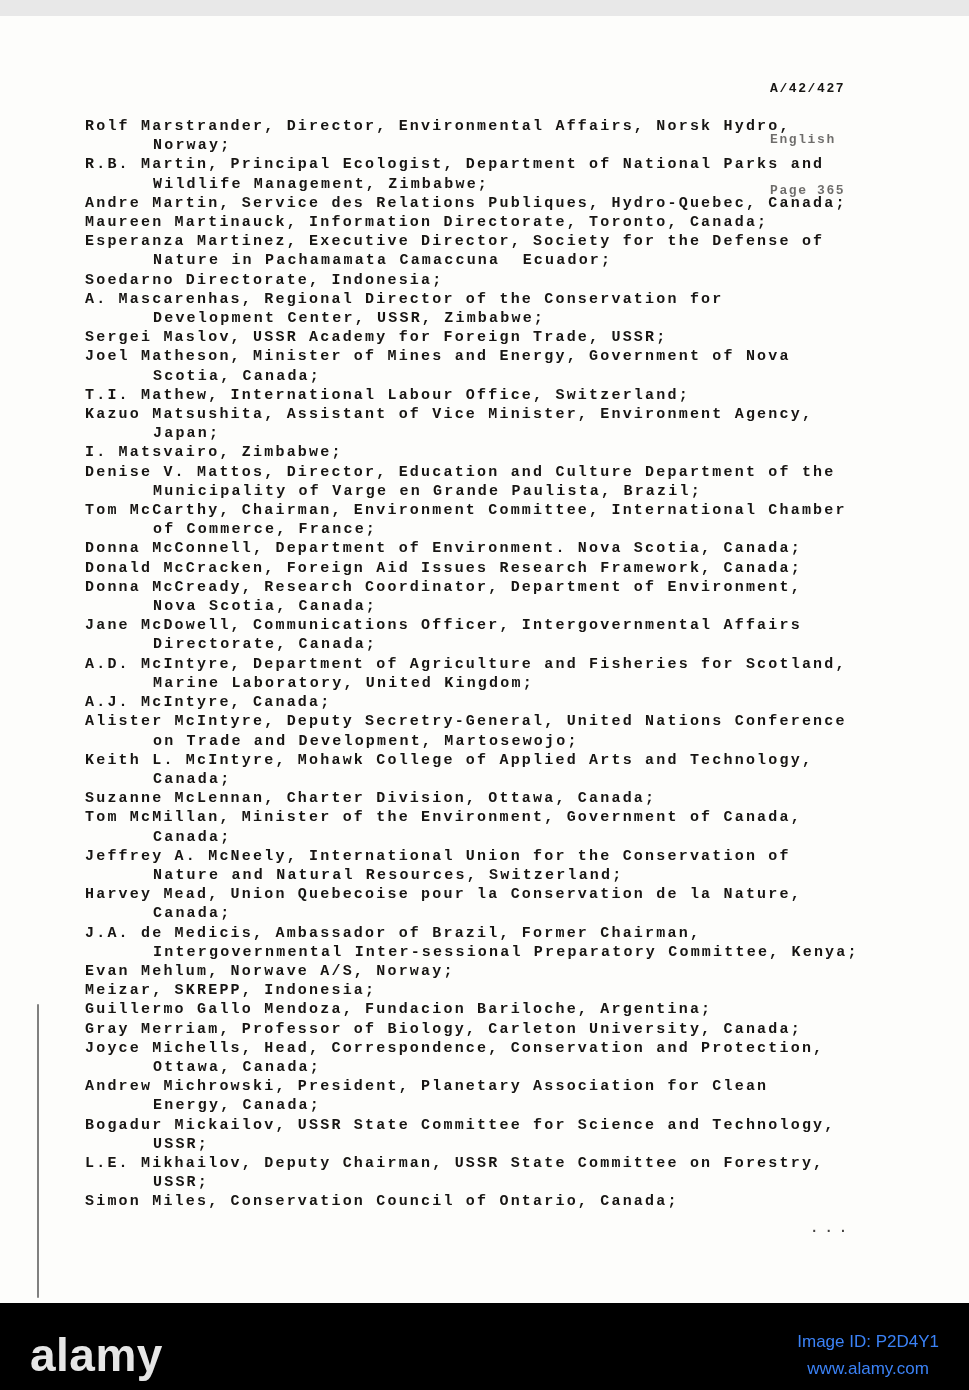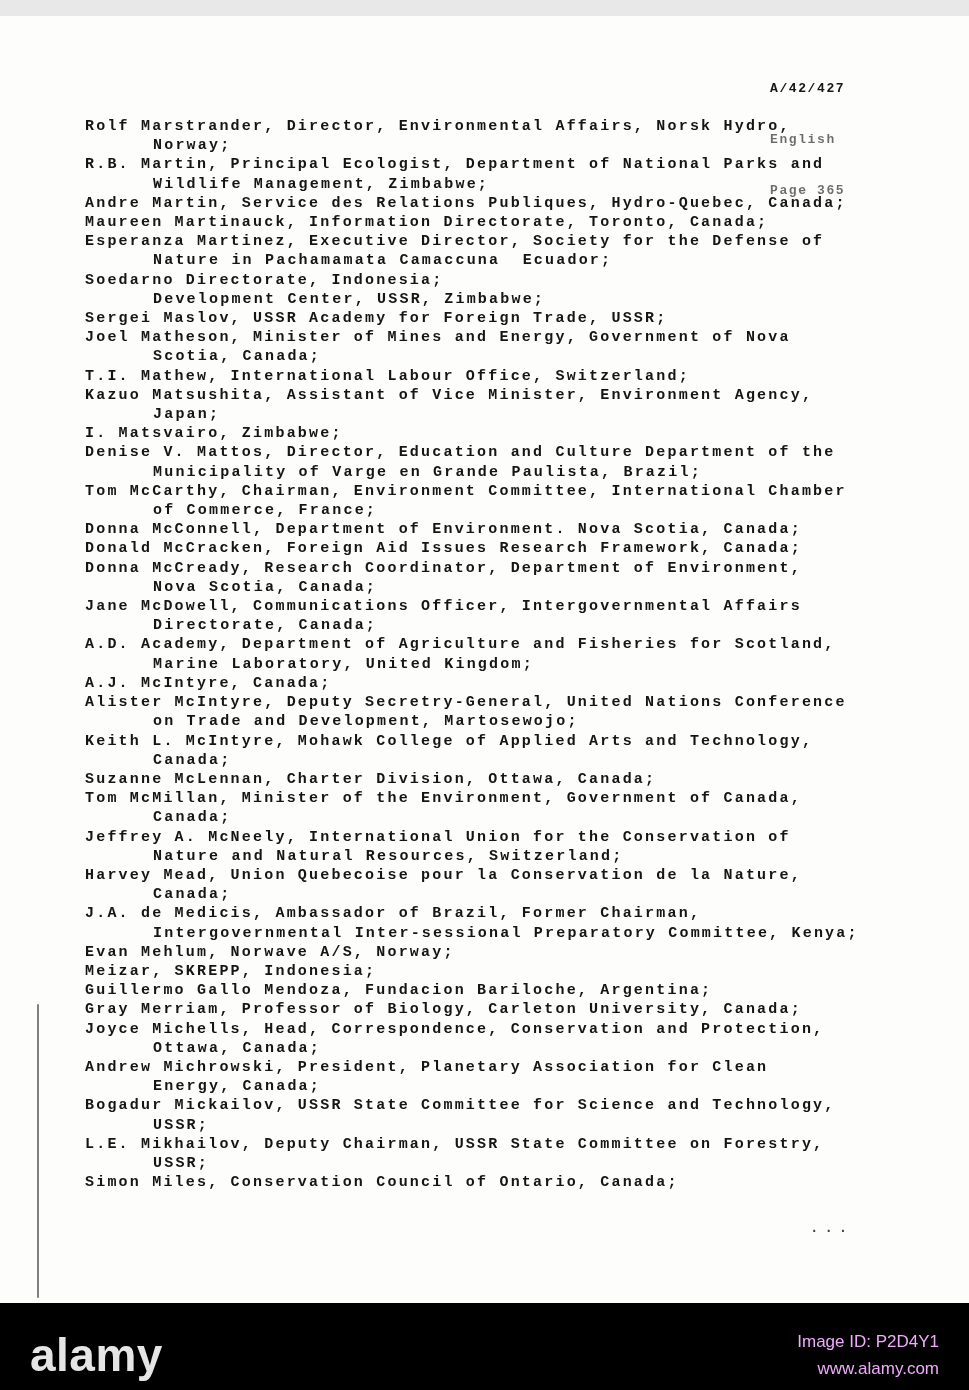--- a/index.html
+++ b/index.html
@@ -72,22 +72,22 @@
     font-family: "Liberation Sans", "DejaVu Sans", sans-serif;
   }
   .alamy-logo {
     color: #e5e5e5;
     font-size: 46px;
     font-weight: 700;
     letter-spacing: 0.5px;
     line-height: 1;
   }
   .alamy-meta {
-    color: #f0abfc;
-    text-align: right;
+    color: #3b82f6;
+    text-align: center;
     font-size: 17px;
     line-height: 27px;
     font-weight: 400;
   }
 </style>
 </head>
 <body>
 
 <div class="page">
 
@@ -113,20 +113,21 @@
         <div class="line">Maureen Martinauck, Information Directorate, Toronto, Canada;</div>
       </div>
       <div class="entry">
         <div class="line">Esperanza Martinez, Executive Director, Society for the Defense of</div>
         <div class="line cont">Nature in Pachamamata Camaccuna  Ecuador;</div>
       </div>
       <div class="entry">
         <div class="line">Soedarno Directorate, Indonesia;</div>
       </div>
       <div class="entry">
+        <div class="line">A. Mascarenhas, Regional Director of the Conservation for</div>
         <div class="line cont">Development Center, USSR, Zimbabwe;</div>
       </div>
       <div class="entry">
         <div class="line">Sergei Maslov, USSR Academy for Foreign Trade, USSR;</div>
       </div>
       <div class="entry">
         <div class="line">Joel Matheson, Minister of Mines and Energy, Government of Nova</div>
         <div class="line cont">Scotia, Canada;</div>
       </div>
       <div class="entry">
@@ -155,21 +156,21 @@
       </div>
       <div class="entry">
         <div class="line">Donna McCready, Research Coordinator, Department of Environment,</div>
         <div class="line cont">Nova Scotia, Canada;</div>
       </div>
       <div class="entry">
         <div class="line">Jane McDowell, Communications Officer, Intergovernmental Affairs</div>
         <div class="line cont">Directorate, Canada;</div>
       </div>
       <div class="entry">
-        <div class="line">A.D. Academy, Department of Agriculture and Fisheries for Scotland,</div>
+        <div class="line">A.D. McIntyre, Department of Agriculture and Fisheries for Scotland,</div>
         <div class="line cont">Marine Laboratory, United Kingdom;</div>
       </div>
       <div class="entry">
         <div class="line">A.J. McIntyre, Canada;</div>
       </div>
       <div class="entry">
         <div class="line">Alister McIntyre, Deputy Secretry-General, United Nations Conference</div>
         <div class="line cont">on Trade and Development, Martosewojo;</div>
       </div>
       <div class="entry">

